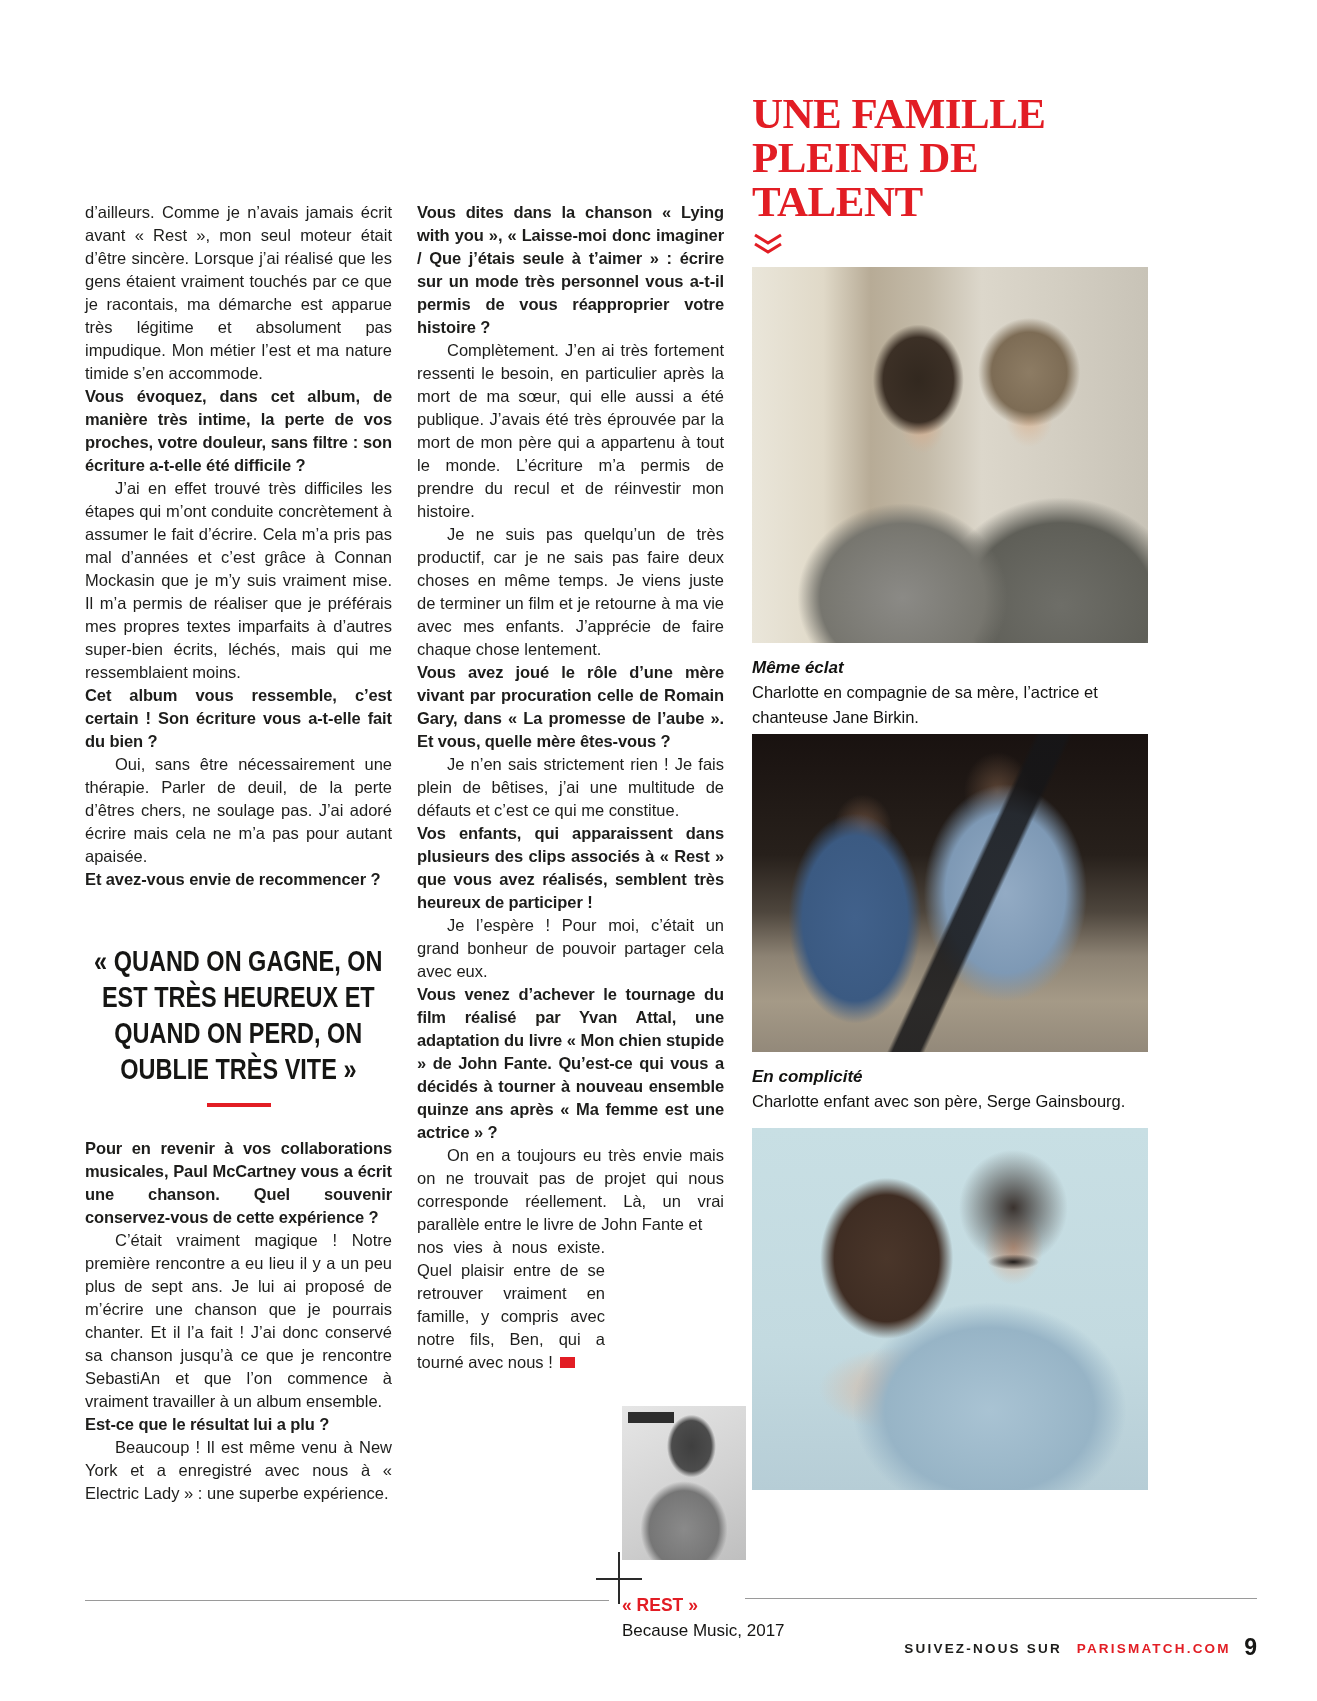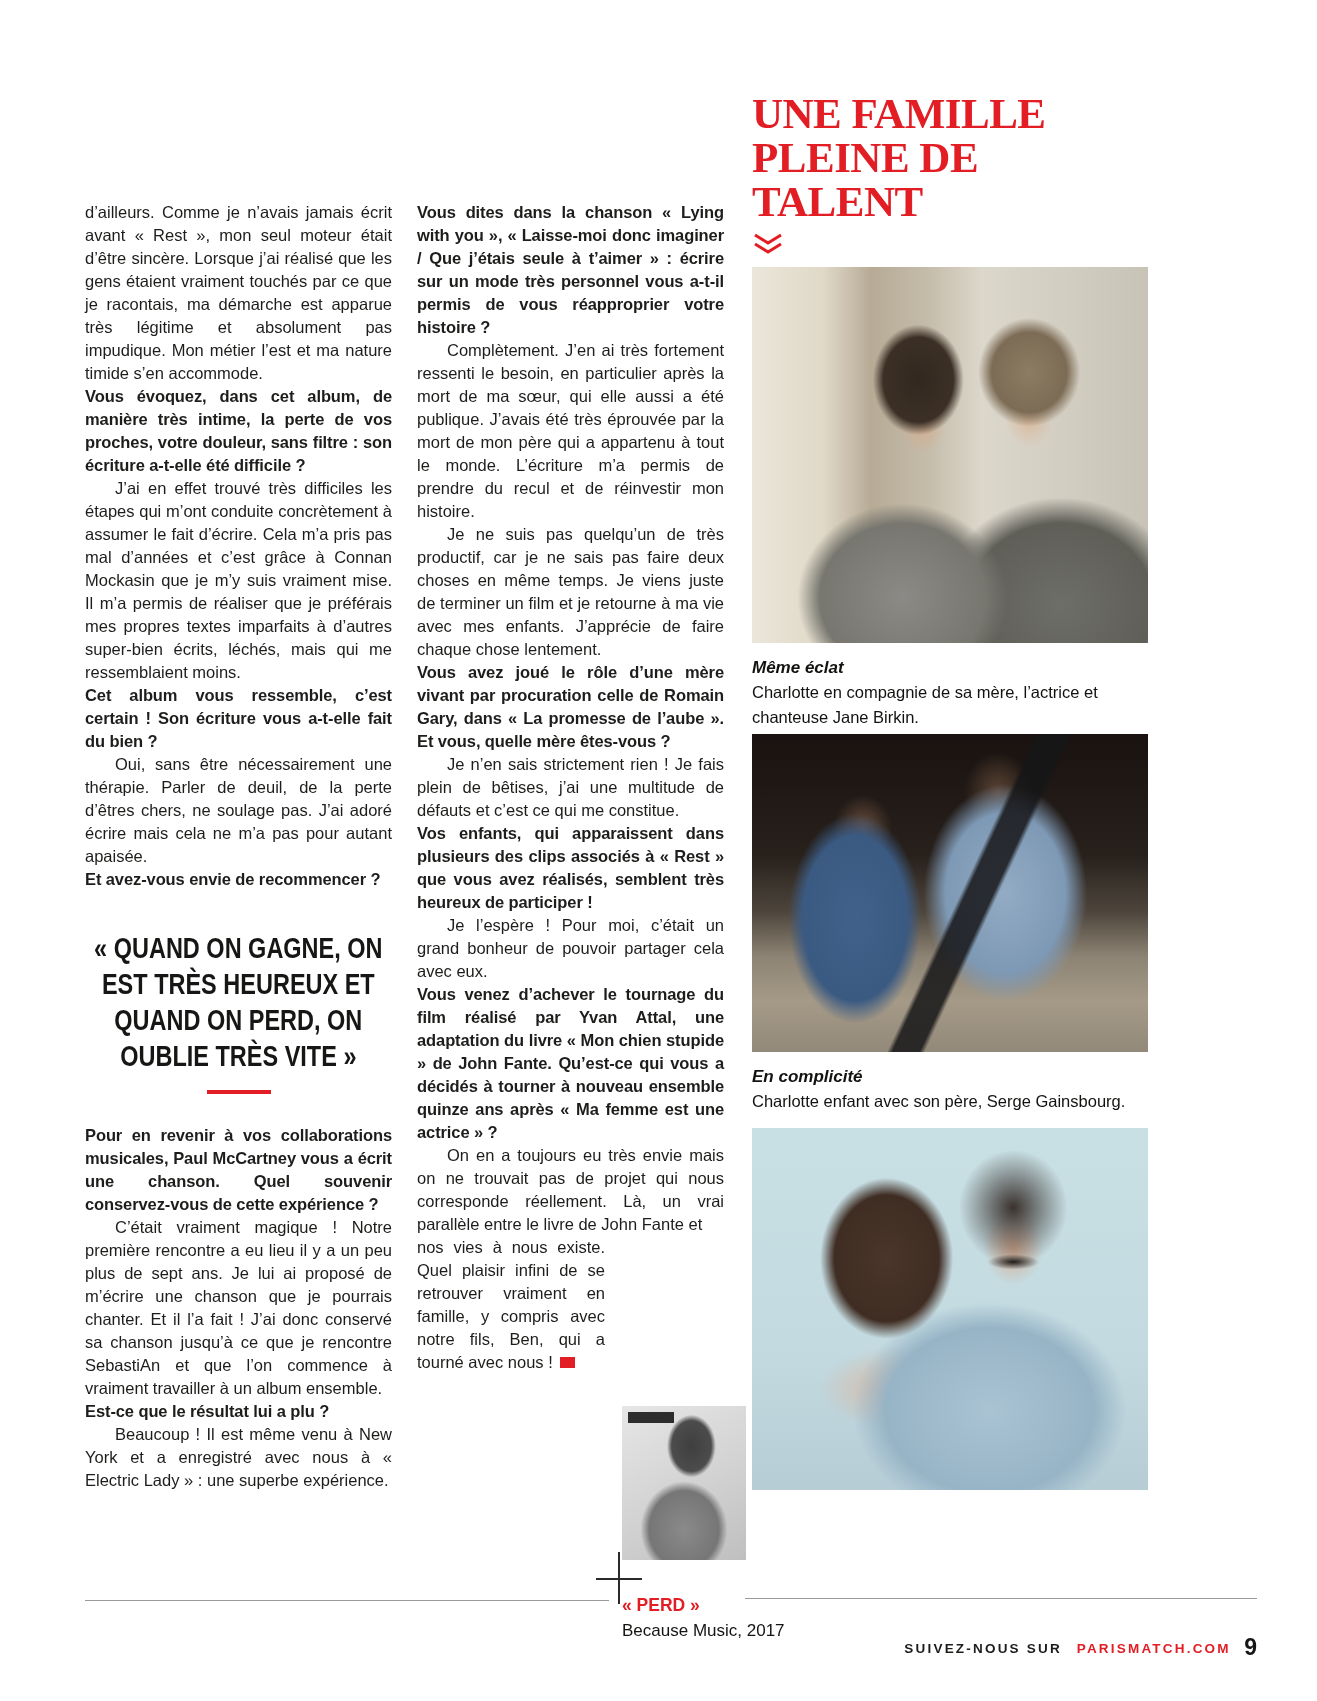--- a/index.html
+++ b/index.html
@@ -13,21 +13,21 @@
   
   .col { position:absolute; top:201px; width:307px;
          font-size:16.5px; line-height:23px; text-align:justify; }
   .col-1 { left:85px; }
   .col-2 { left:417px; }
   .para-q { font-weight:bold; letter-spacing:-.1px; }
   .para-a { text-indent:30px; }
   .para-a.no-indent { text-indent:0; }
 
   
-  .pullquote { margin:39px 0 30px; text-align:center; }
+  .pullquote { margin:52px 0 30px; text-align:center; }
   .pullquote-text {
     display:block; font-weight:800; font-size:29px; line-height:36px;
     color:#161614; width:124%; margin-left:-12%;
     transform:scaleX(.81); transform-origin:center top;
   }
   .pullquote-bar { width:64px; height:4px; background:var(--red); margin:16px auto 0; }
 
   
   .narrow { width:188px; }
   .endmark { display:inline-block; width:15px; height:11px; background:var(--red);
@@ -130,21 +130,21 @@
   <div class="col col-2">
     <p class="para-q">Vous dites dans la chanson « Lying with you », « Laisse-moi donc imaginer / Que j’étais seule à t’aimer » : écrire sur un mode très personnel vous a-t-il permis de vous réapproprier votre histoire ?</p>
     <p class="para-a">Complètement. J’en ai très fortement ressenti le besoin, en particulier après la mort de ma sœur, qui elle aussi a été publique. J’avais été très éprouvée par la mort de mon père qui a appartenu à tout le monde. L’écriture m’a permis de prendre du recul et de réinvestir mon histoire.</p>
     <p class="para-a">Je ne suis pas quelqu’un de très productif, car je ne sais pas faire deux choses en même temps. Je viens juste de terminer un film et je retourne à ma vie avec mes enfants. J’apprécie de faire chaque chose lentement.</p>
     <p class="para-q">Vous avez joué le rôle d’une mère vivant par procuration celle de Romain Gary, dans « La promesse de l’aube ». Et vous, quelle mère êtes-vous ?</p>
     <p class="para-a">Je n’en sais strictement rien ! Je fais plein de bêtises, j’ai une multitude de défauts et c’est ce qui me constitue.</p>
     <p class="para-q">Vos enfants, qui apparaissent dans plusieurs des clips associés à « Rest » que vous avez réalisés, semblent très heureux de participer !</p>
     <p class="para-a">Je l’espère ! Pour moi, c’était un grand bonheur de pouvoir partager cela avec eux.</p>
     <p class="para-q">Vous venez d’achever le tournage du film réalisé par Yvan Attal, une adaptation du livre « Mon chien stupide » de John Fante. Qu’est-ce qui vous a décidés à tourner à nouveau ensemble quinze ans après « Ma femme est une actrice » ?</p>
     <p class="para-a">On en a toujours eu très envie mais on ne trouvait pas de projet qui nous corresponde réellement. Là, un vrai parallèle entre le livre de John Fante et</p>
-    <p class="para-a no-indent narrow"><span>nos vies à nous existe. Quel plaisir infini de se retrouver vraiment en famille, y compris avec notre fils, Ben, qui a tourné avec nous !</span><span class="endmark"></span></p>
+    <p class="para-a no-indent narrow"><span>nos vies à nous existe. Quel plaisir entre de se retrouver vraiment en famille, y compris avec notre fils, Ben, qui a tourné avec nous !</span><span class="endmark"></span></p>
   </div>
 
   <aside class="rail">
     <h1 class="rail-title">
       <span>UNE FAMILLE</span><br>
       <span>PLEINE DE TALENT</span>
     </h1>
     <div class="chevrons">
       <svg width="34" height="22" viewBox="0 0 34 22" aria-hidden="true">
         <path d="M3 2 L16 10 L29 2" fill="none" stroke="#e21d24" stroke-width="3"></path>
@@ -171,21 +171,21 @@
     <figure>
       <div class="photo photo-3"></div>
     </figure>
   </aside>
 
   <div class="album-cover">
     <div class="album-cover-label"></div>
   </div>
   <div class="crosshair"></div>
   <div class="album-caption">
-    <div class="album-caption-title">« PERD »</div>
+    <div class="album-caption-title">« REST »</div>
     <div class="album-caption-label">Because Music, 2017</div>
   </div>
 
   <div class="rule rule-left"></div>
   <div class="rule rule-right"></div>
   <footer class="page-footer">
     <span class="footer-follow">SUIVEZ-NOUS SUR</span>
     <span class="footer-follow">&nbsp;</span>
     <span class="footer-site">PARISMATCH.COM</span>
     <span class="page-number">9</span>

